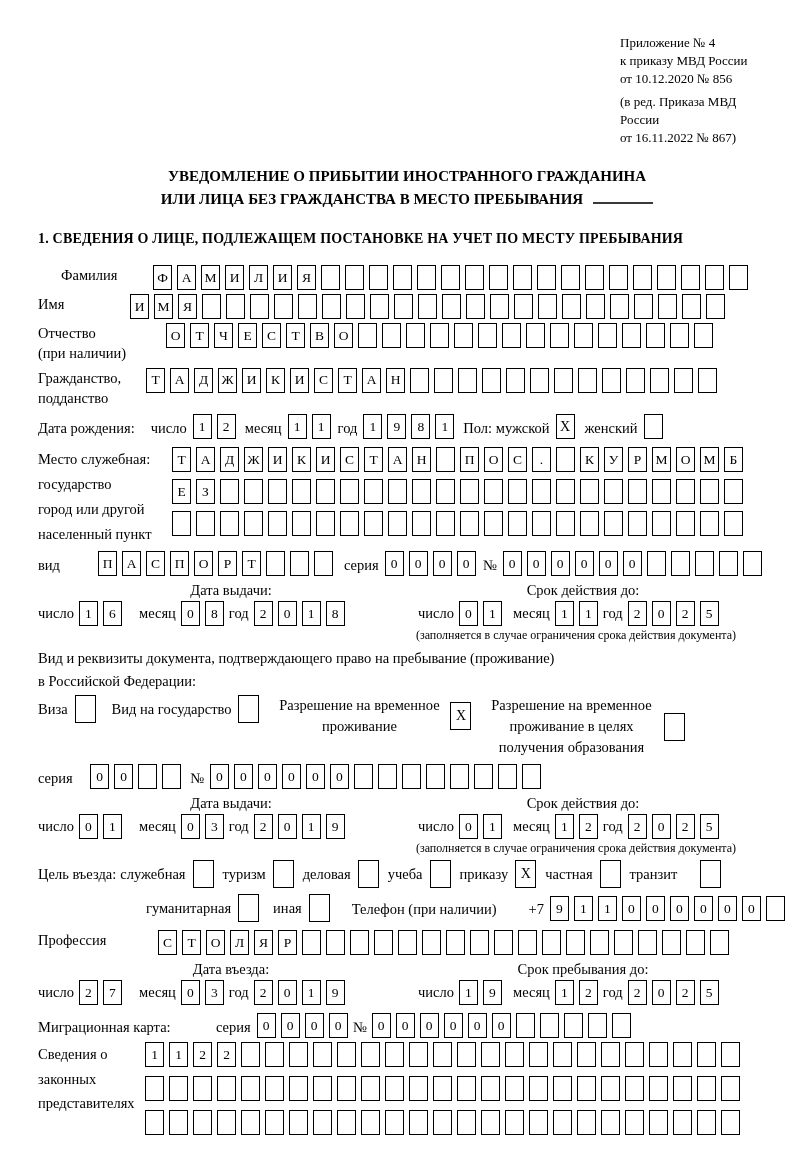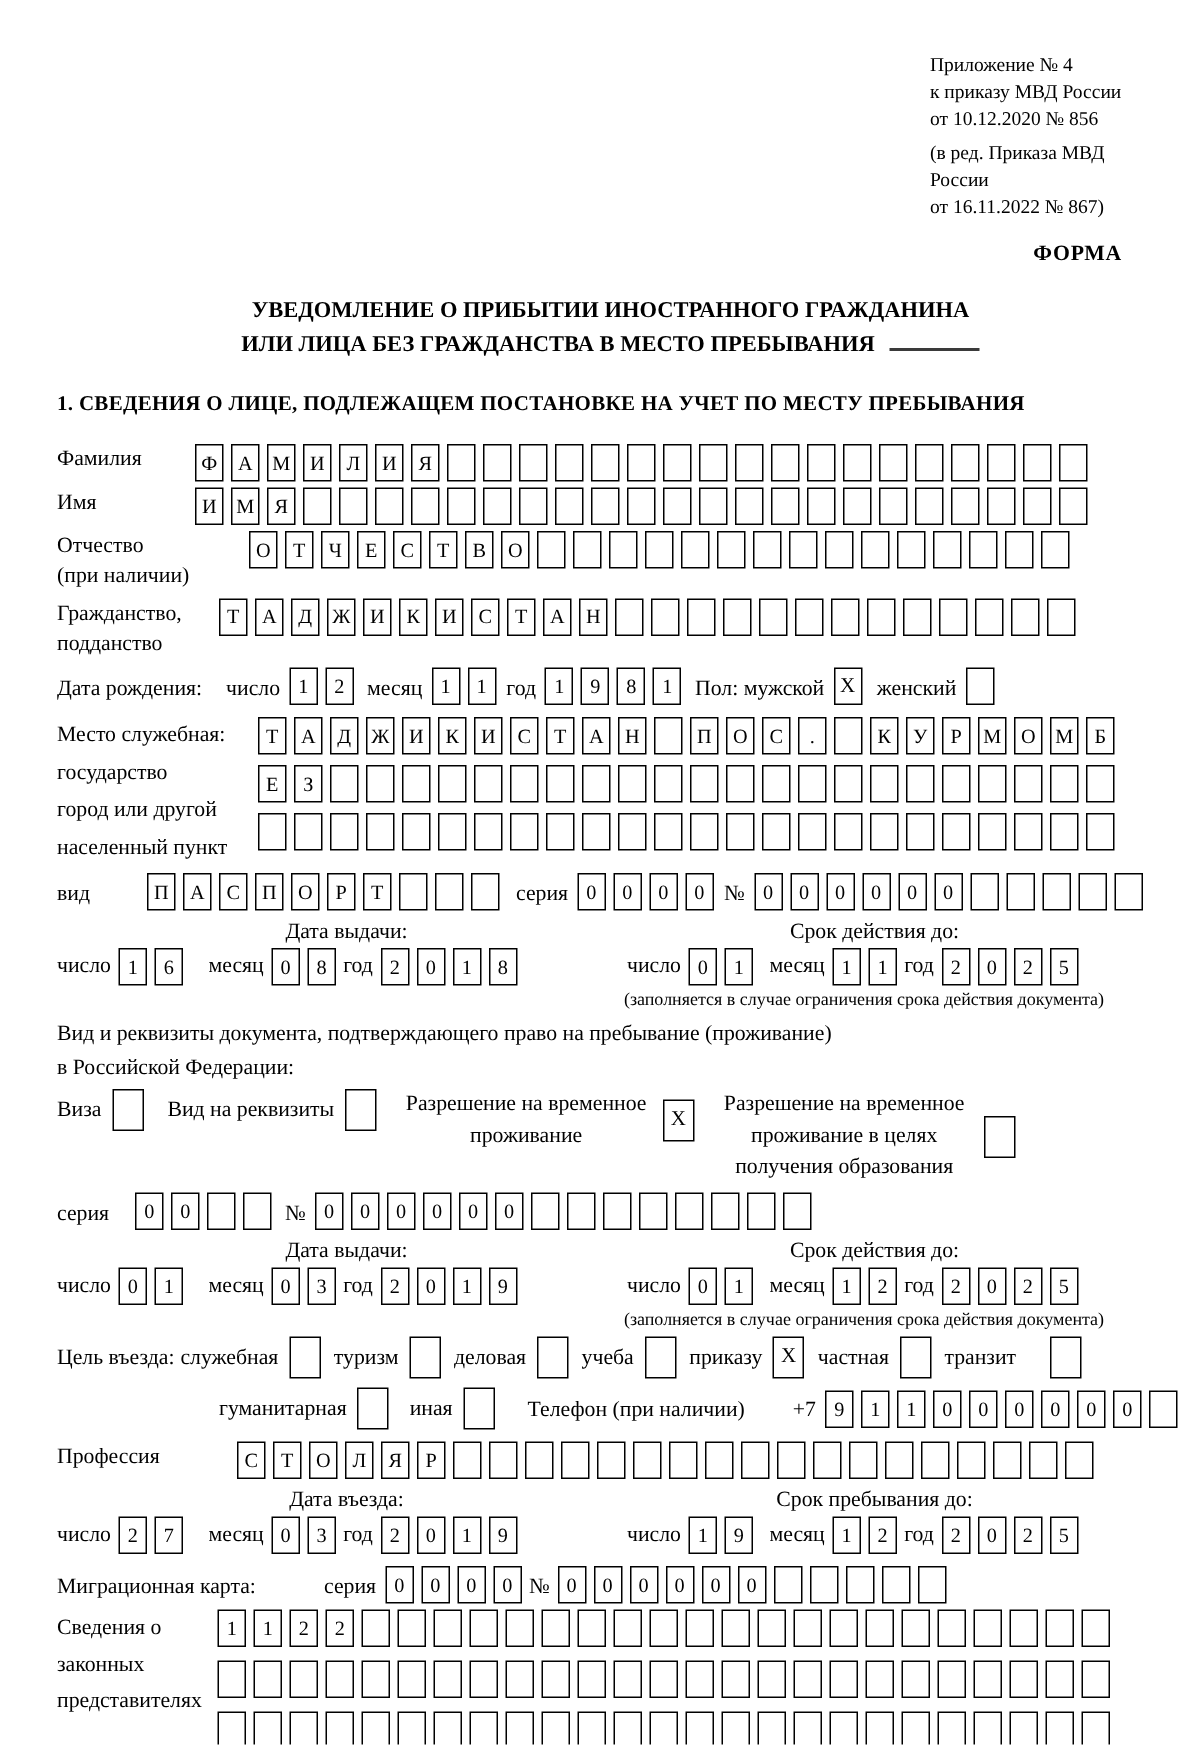--- a/index.html
+++ b/index.html
@@ -57,30 +57,29 @@
 
   <div class="appendix">
     <div>Приложение № 4</div>
     <div>к приказу МВД России</div>
     <div>от 10.12.2020 № 856</div>
     <div class="gap"></div>
     <div>(в ред. Приказа МВД России</div>
     <div>от 16.11.2022 № 867)</div>
   </div>
 
-  <div class="forma">ФОРМА</div>
 
   <div class="title">
     <div>УВЕДОМЛЕНИЕ О ПРИБЫТИИ ИНОСТРАННОГО ГРАЖДАНИНА</div>
     <div><span>ИЛИ ЛИЦА БЕЗ ГРАЖДАНСТВА В МЕСТО ПРЕБЫВАНИЯ</span><span class="title-underline"></span></div>
   </div>
 
   <div class="sec-head">1. СВЕДЕНИЯ О ЛИЦЕ, ПОДЛЕЖАЩЕМ ПОСТАНОВКЕ НА УЧЕТ ПО МЕСТУ ПРЕБЫВАНИЯ</div>
 
-  <div class="row" style="margin-top:18px;">
+  <div class="row" style="margin-top:18px;justify-content:center;">
     <div class="lbl w92">Фамилия</div>
     <div class="boxrow">
         <span class="cbox">Ф</span>
         <span class="cbox">А</span>
         <span class="cbox">М</span>
         <span class="cbox">И</span>
         <span class="cbox">Л</span>
         <span class="cbox">И</span>
         <span class="cbox">Я</span>
         <span class="cbox"></span>
@@ -403,21 +402,21 @@
 
   <div class="plain mt4">Вид и реквизиты документа, подтверждающего право на пребывание (проживание)</div>
   <div class="plain">в Российской Федерации:</div>
 
   <div class="row mt2" style="align-items:flex-start;">
     <div class="opt">
       <span>Виза</span>
       <span class="ck"></span>
     </div>
     <div class="opt" style="margin-left:16px;">
-      <span>Вид на реквизиты</span>
+      <span>Вид на государство</span>
       <span class="ck"></span>
     </div>
     <div class="opt" style="margin-left:16px;">
       <span class="opt-multi" style="width:168px;">Разрешение на временное проживание</span>
       <span class="ck">X</span>
     </div>
     <div class="opt" style="margin-left:14px;">
       <span class="opt-multi" style="width:172px;">Разрешение на временное проживание в целях получения образования</span>
       <span class="ck"></span>
     </div>

